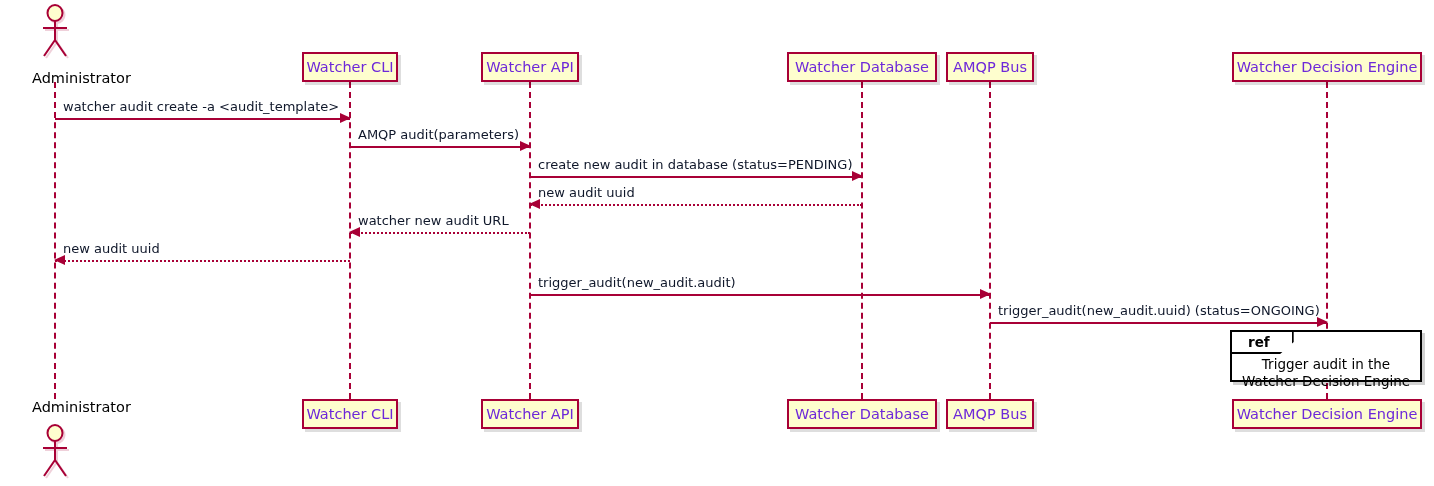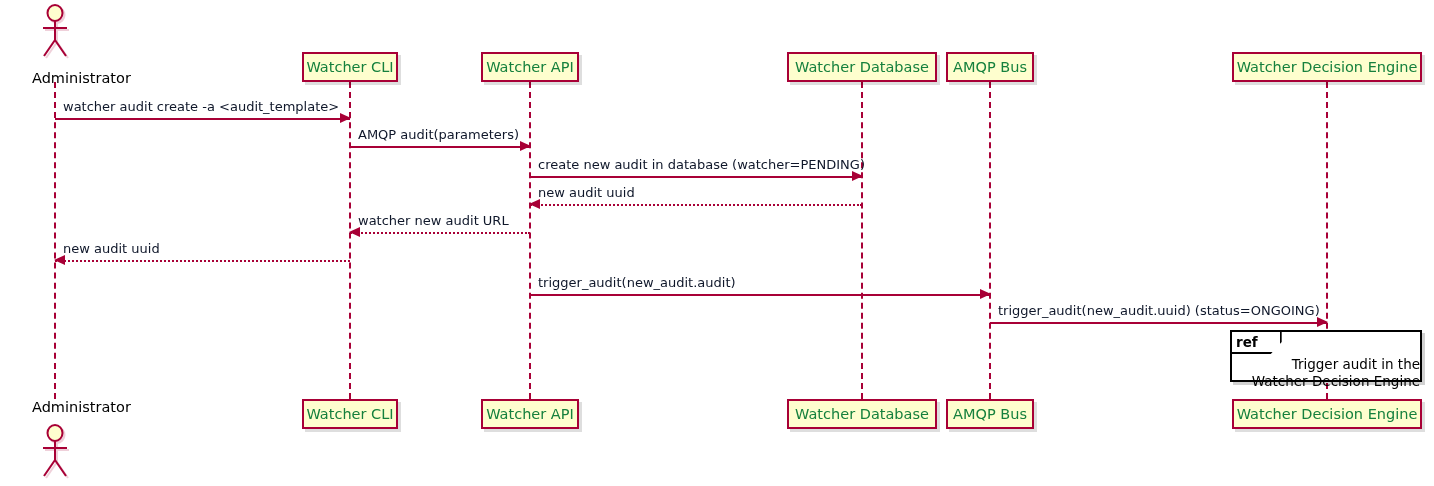--- a/index.html
+++ b/index.html
@@ -8,21 +8,21 @@
   #diagram{position:absolute;inset:0;}
   .layer{position:absolute;left:0;top:0;width:1434px;height:486px;}
 
   
   .lifeline{position:absolute;width:0;border-left:2px dashed #A80036;}
 
   
   .pbox{position:absolute;background:#FEFECE;border:2px solid #A80036;
         box-shadow:3px 3px 0 rgba(0,0,0,.13);
         display:flex;align-items:center;justify-content:center;
-        font-size:14.5px;color:#15803d;white-space:nowrap;height:30px;box-sizing:border-box;}
+        font-size:14.5px;color:#6d28d9;white-space:nowrap;height:30px;box-sizing:border-box;}
 
   
   .actor{position:absolute;width:40px;height:56px;}
   .actor-label{position:absolute;font-size:14.5px;color:#000;white-space:nowrap;margin-left:24px;}
 
   
   .msg{position:absolute;height:0;}
   .msg .line{position:absolute;left:0;top:0;width:100%;height:0;
              border-top:2px solid #A80036;}
   .msg.dotted .line{border-top:2px dotted #A80036;}
@@ -33,25 +33,25 @@
                border-bottom:5px solid transparent;border-right:11px solid #A80036;}
   .msg .txt{position:absolute;bottom:4px;font-size:13px;color:#0f172a;white-space:nowrap;margin-top:20px;}
   .msg .txt.lt{left:8px;}
 
   
   .ref{position:absolute;background:#FFFFFF;border:2px solid #000;
        box-shadow:3px 3px 0 rgba(0,0,0,.18);box-sizing:border-box;}
   .ref-tab{position:absolute;left:0;top:0;height:22px;background:#FFFFFF;
            border-right:2px solid #000;border-bottom:2px solid #000;
            box-sizing:border-box;display:flex;align-items:center;
-           padding:0 4px;font-size:13.5px;font-weight:bold;color:#000;
+           padding:0 16px;font-size:13.5px;font-weight:bold;color:#000;
            clip-path:polygon(0 0,100% 0,100% 45%,78% 100%,0 100%);
            padding-right:22px;}
   .ref-body{position:absolute;left:0;right:0;top:24px;
-            text-align:right;font-size:13.5px;color:#000;line-height:17px;}
+            text-align:center;font-size:13.5px;color:#000;line-height:17px;}
 </style>
 </head>
 <body>
 
 <div id="diagram">
 
   <div class="layer" id="lifelines">
       <div class="lifeline" style="left: 54px; top: 82px; height: 317px;"></div>
       <div class="lifeline" style="left: 349px; top: 82px; height: 317px;"></div>
       <div class="lifeline" style="left: 529px; top: 82px; height: 317px;"></div>
@@ -120,21 +120,21 @@
         <div class="txt lt">watcher audit create -a &lt;audit_template&gt;</div>
       </div>
       <div class="msg" style="left: 350px; top: 146px; width: 180px;">
         <div class="line"></div>
         <div class="head r"></div>
         <div class="txt lt">AMQP audit(parameters)</div>
       </div>
       <div class="msg" style="left: 530px; top: 176px; width: 332px;">
         <div class="line"></div>
         <div class="head r"></div>
-        <div class="txt lt">create new audit in database (watcher=PENDING)</div>
+        <div class="txt lt">create new audit in database (status=PENDING)</div>
       </div>
       <div class="msg dotted" style="left: 530px; top: 204px; width: 332px;">
         <div class="line"></div>
         <div class="head l"></div>
         <div class="txt lt">new audit uuid</div>
       </div>
       <div class="msg dotted" style="left: 350px; top: 232px; width: 180px;">
         <div class="line"></div>
         <div class="head l"></div>
         <div class="txt lt">watcher new audit URL</div>

